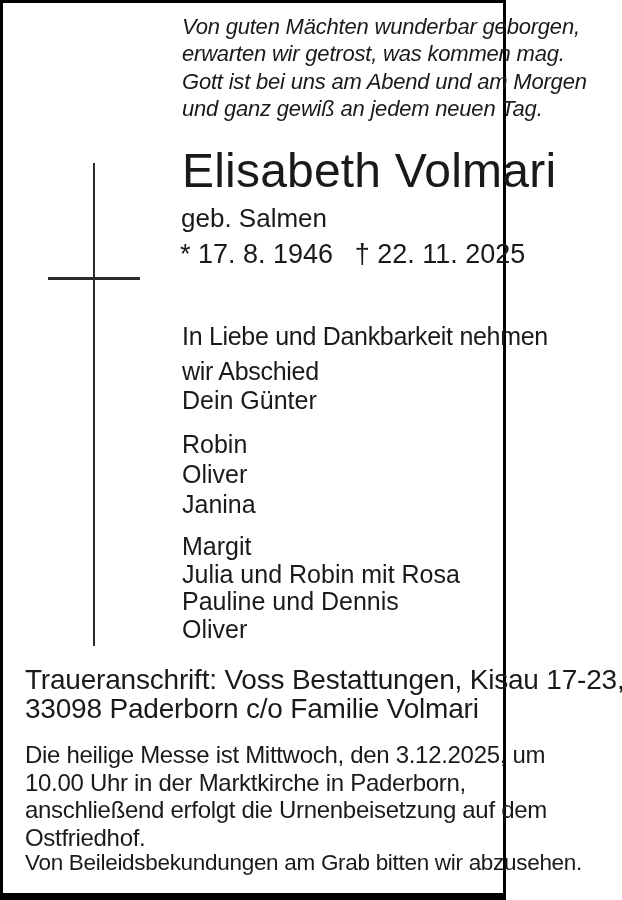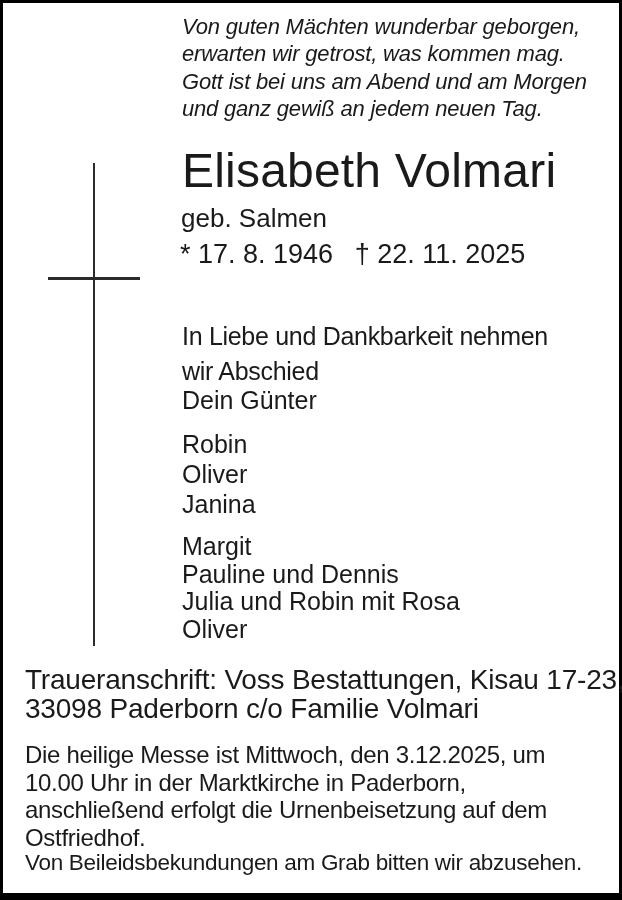--- a/index.html
+++ b/index.html
@@ -8,21 +8,21 @@
     padding: 0;
     background: #ffffff;
   }
   body {
     width: 622px;
     height: 900px;
     overflow: hidden;
   }
   .notice {
     position: relative;
-    width: 622px;
+    width: 506px;
     height: 900px;
     box-sizing: border-box;
     background: #ffffff;
     border: 3px solid #000000;
     border-bottom-width: 7px;
     color: #1a1a1a;
     font-family: "Liberation Sans", "DejaVu Sans", sans-serif;
   }
   .abs { position: absolute; }
   .line { display: block; white-space: nowrap; }
@@ -156,22 +156,22 @@
   <div class="abs spouse">Dein Günter</div>
 
   <div class="abs group1">
     <span class="line">Robin</span>
     <span class="line">Oliver</span>
     <span class="line">Janina</span>
   </div>
 
   <div class="abs group2">
     <span class="line">Margit</span>
+    <span class="line">Julia und Robin mit Rosa</span>
     <span class="line">Pauline und Dennis</span>
-    <span class="line">Julia und Robin mit Rosa</span>
     <span class="line">Oliver</span>
   </div>
 
   
   <div class="abs address">
     <span class="line">Traueranschrift: Voss Bestattungen, Kisau 17-23,</span>
     <span class="line">33098 Paderborn c/o Familie Volmari</span>
   </div>
 
   

